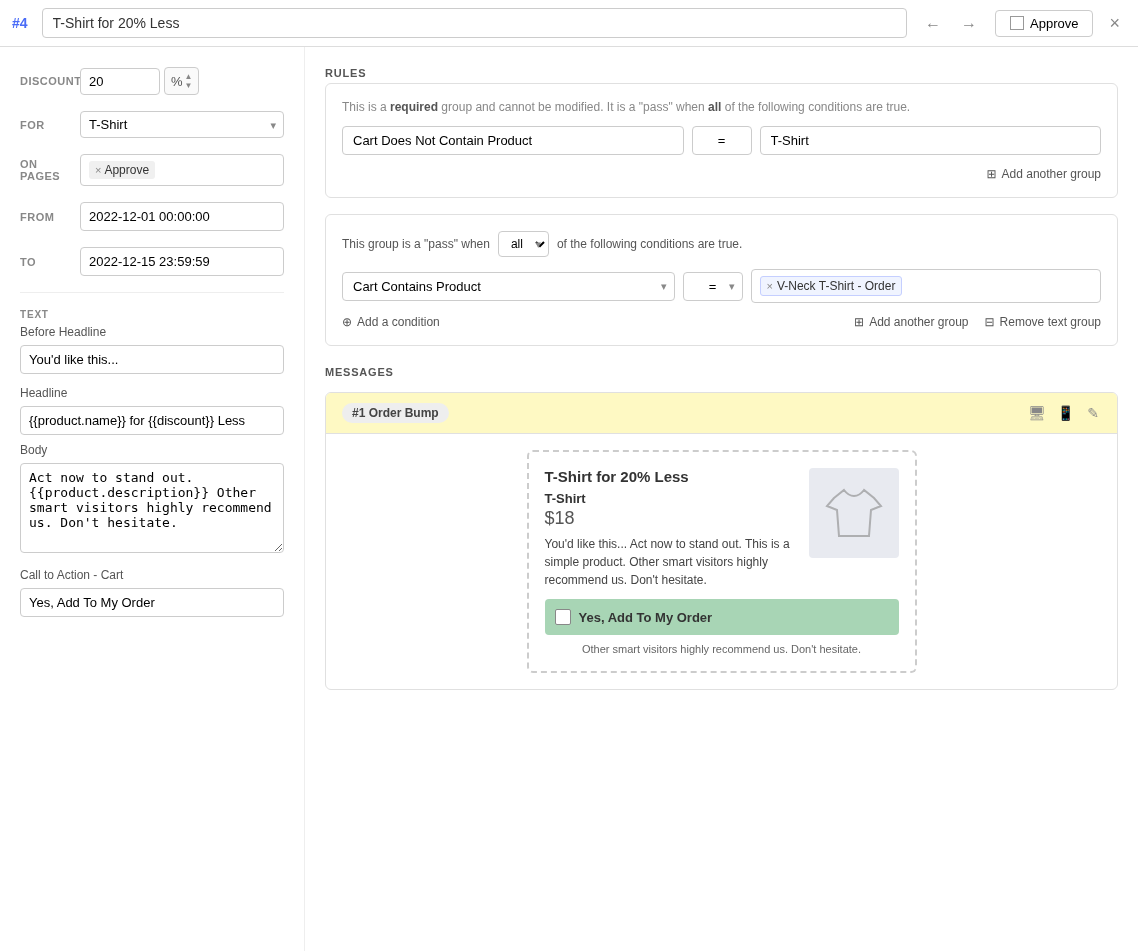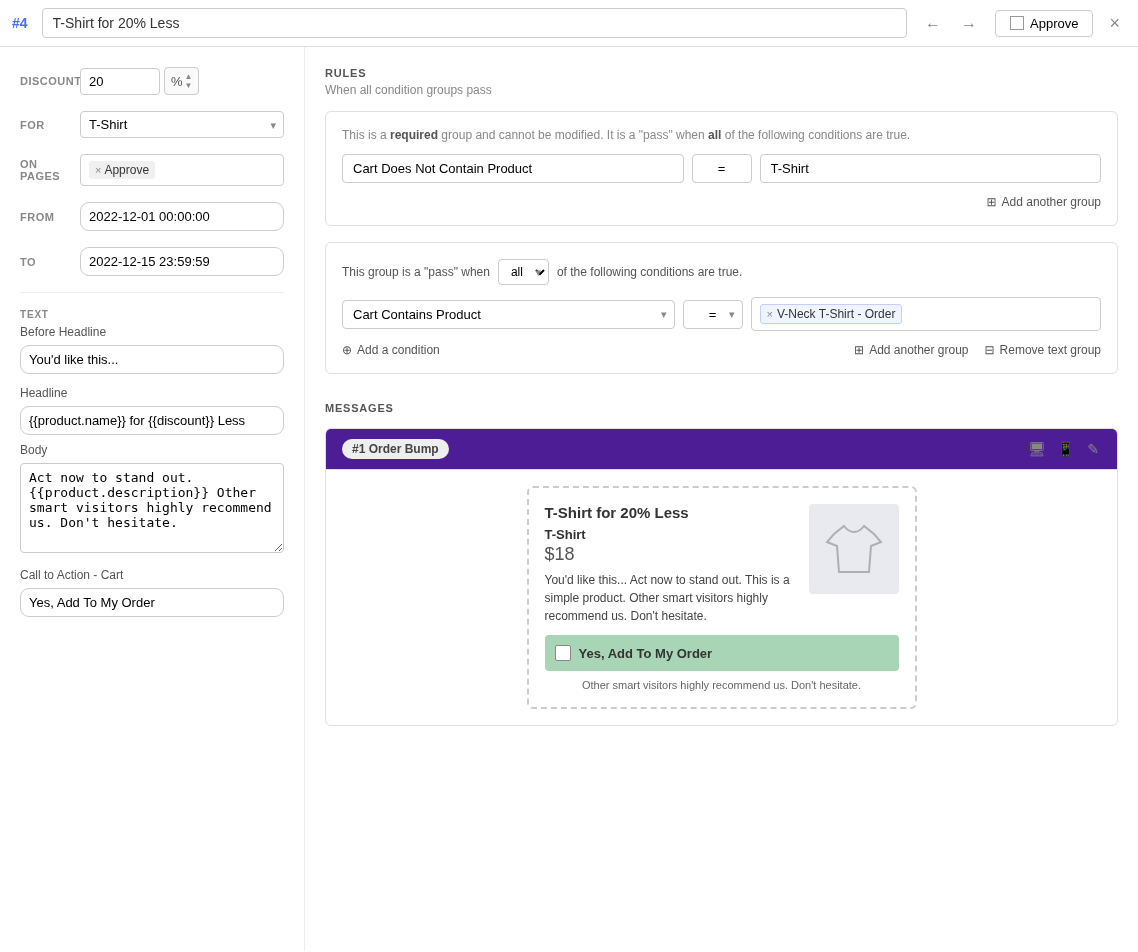--- a/index.html
+++ b/index.html
@@ -29,28 +29,28 @@
     .spin-arrows { display: flex; flex-direction: column; font-size: 8px; color: #888; }
 
     .select-field { width: 100%; border: 1px solid #ccc; border-radius: 4px; padding: 5px 8px; font-size: 13px; background: #fff; appearance: none; }
     .select-wrap { position: relative; }
     .select-wrap::after { content: '▾'; position: absolute; right: 8px; top: 50%; transform: translateY(-50%); color: #888; pointer-events: none; font-size: 11px; }
 
     .tags-field { border: 1px solid #ccc; border-radius: 4px; padding: 4px 8px; display: flex; align-items: center; flex-wrap: wrap; gap: 4px; min-height: 32px; }
     .tag { background: #f0f0f0; border-radius: 3px; padding: 2px 6px; font-size: 12px; display: flex; align-items: center; gap: 3px; }
     .tag-x { cursor: pointer; color: #888; font-size: 11px; }
 
-    .text-input { width: 100%; border: 1px solid #ccc; border-radius: 9px; padding: 6px 8px; font-size: 13px; }
+    .text-input { width: 100%; border: 1px solid #ccc; border-radius: 4px; padding: 6px 8px; font-size: 13px; }
     .textarea-field { width: 100%; border: 1px solid #ccc; border-radius: 4px; padding: 6px 8px; font-size: 13px; min-height: 90px; resize: vertical; }
 
     .section-label { font-size: 10px; font-weight: 700; color: #888; letter-spacing: 0.8px; text-transform: uppercase; margin-bottom: 5px; }
     .sub-label { font-size: 12px; color: #555; margin-bottom: 6px; }
 
     
-    .rules-section { margin-bottom: 28px; }
+    .rules-section { margin-bottom: 20px; }
     .rules-title { font-size: 11px; font-weight: 700; letter-spacing: 0.8px; color: #555; text-transform: uppercase; margin-bottom: 4px; }
     .rules-subtitle { font-size: 12px; color: #888; margin-bottom: 14px; }
 
     .condition-group { border: 1px solid #e0e0e0; border-radius: 6px; padding: 16px; margin-bottom: 16px; }
     .required-notice { font-size: 12px; color: #888; margin-bottom: 12px; }
     .required-notice strong { font-weight: 600; color: #555; }
 
     .condition-row { display: flex; align-items: center; gap: 8px; }
     .condition-field { flex: 2; border: 1px solid #ccc; border-radius: 4px; padding: 6px 10px; font-size: 13px; background: #fff; }
     .condition-eq { width: 60px; border: 1px solid #ccc; border-radius: 4px; padding: 6px 10px; font-size: 13px; background: #fff; text-align: center; }
@@ -69,21 +69,21 @@
     .group-actions { display: flex; justify-content: space-between; margin-top: 12px; align-items: center; }
     .add-condition-btn { background: none; border: none; cursor: pointer; font-size: 12px; color: #555; display: flex; align-items: center; gap: 5px; }
     .remove-group-btn { background: none; border: none; cursor: pointer; font-size: 12px; color: #555; display: flex; align-items: center; gap: 5px; }
     .right-actions { display: flex; gap: 16px; }
 
     
     .messages-section { margin-top: 10px; }
     .messages-title { font-size: 11px; font-weight: 700; letter-spacing: 0.8px; color: #555; text-transform: uppercase; margin-bottom: 14px; }
 
     .message-card { border: 1px solid #e0e0e0; border-radius: 6px; overflow: hidden; }
-    .message-card-header { display: flex; align-items: center; justify-content: space-between; padding: 10px 16px; background: #4c1d95; border-bottom: 1px solid #e0e0e0; }
+    .message-card-header { display: flex; align-items: center; justify-content: space-between; padding: 10px 16px; background: #fef9c3; border-bottom: 1px solid #e0e0e0; }
     .order-bump-badge { background: #eee; border-radius: 12px; padding: 3px 10px; font-size: 12px; font-weight: 600; color: #444; }
     .message-card-icons { display: flex; gap: 8px; }
     .card-icon-btn { background: none; border: none; cursor: pointer; color: #888; font-size: 14px; padding: 2px; }
 
     .message-card-body { padding: 16px; display: flex; justify-content: center; }
     .bump-preview { border: 2px dashed #ccc; border-radius: 6px; padding: 16px; width: 390px; }
     .bump-preview-inner { display: flex; gap: 12px; }
     .bump-text { flex: 1; }
     .bump-title { font-size: 15px; font-weight: 700; margin-bottom: 6px; }
     .bump-product { font-size: 13px; font-weight: 600; margin-bottom: 2px; }
@@ -196,21 +196,20 @@
       <div class="sub-label">Call to Action - Cart</div>
       <input class="text-input" type="text" value="Yes, Add To My Order" style="">
     </div>
 
   </div>
 
   <div class="right-panel">
 
     <div class="rules-section">
       <div class="rules-title">RULES</div>
-      <div class="rules-subtitle">When all condition groups pass</div>
 
       <div class="condition-group">
         <div class="required-notice">
           <span>This is a </span><strong>required</strong><span> group and cannot be modified. It is a "pass" when </span><strong>all</strong><span> of the following conditions are true.</span>
         </div>
         <div class="condition-row">
           <input class="condition-field" type="text" readonly="" value="Cart Does Not Contain Product" style="">
           <input class="condition-eq" type="text" readonly="" value="=" style="">
           <input class="condition-value" type="text" readonly="" value="T-Shirt" style="">
         </div>

